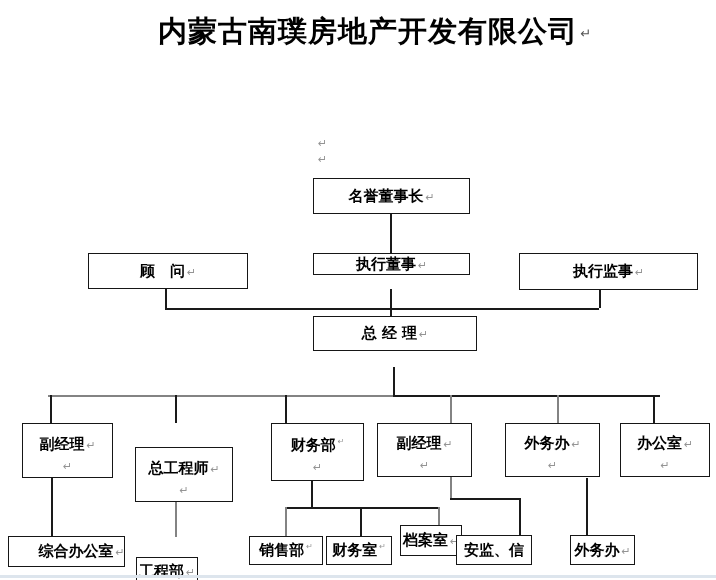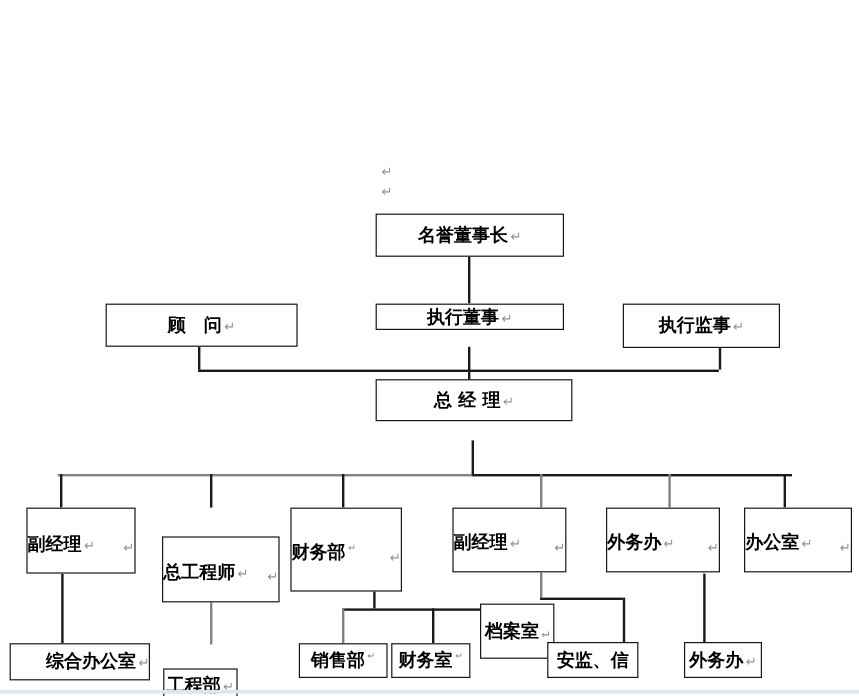--- a/index.html
+++ b/index.html
@@ -18,32 +18,33 @@
   .title2{
     position:absolute;top:56px;left:375px;transform:translateX(-50%);
     font-size:49px;font-weight:bold;white-space:nowrap;letter-spacing:2px;
   }
   .tmark{font-weight:normal;color:#555;font-size:0.45em;vertical-align:middle;margin-left:2px;}
   .box{
     position:absolute;background:#fff;border:1.5px solid #161616;
     font-weight:bold;font-size:15px;text-align:center;box-sizing:border-box;
     display:flex;align-items:center;justify-content:center;white-space:nowrap;
   }
-  .box.two{flex-direction:row;justify-content:space-between;padding-top:5px;}
+  .box.two{flex-direction:column;justify-content:center;padding-top:5px;}
   .box .mark{font-weight:normal;color:#949494;font-size:11px;margin-left:2px;}
   .box .mark.small{font-size:8px;vertical-align:super;}
   .box .mark2{font-weight:normal;color:#949494;font-size:11px;margin-top:7px;line-height:11px;}
   .line{position:absolute;}
   .pmark{position:absolute;color:#949494;font-size:11px;line-height:11px;}
   .page-edge{position:absolute;left:0;width:716px;height:3px;}
 </style>
 </head>
 <body>
 
 <div id="stage">
+  <div class="title1"><span>内蒙古南璞房地产开发有限公司</span><span class="tmark">↵</span></div>
   <div id="lines-layer">
       <div class="line" style="left: 390px; top: 214px; width: 1.5px; height: 39px; background: rgb(26, 26, 26);"></div>
       <div class="line" style="left: 165px; top: 289px; width: 1.5px; height: 19px; background: rgb(26, 26, 26);"></div>
       <div class="line" style="left: 599px; top: 290px; width: 1.5px; height: 18px; background: rgb(26, 26, 26);"></div>
       <div class="line" style="left: 165px; top: 308px; width: 434px; height: 1.5px; background: rgb(26, 26, 26);"></div>
       <div class="line" style="left: 390px; top: 289px; width: 1.5px; height: 43px; background: rgb(26, 26, 26);"></div>
       <div class="line" style="left: 393px; top: 367px; width: 1.5px; height: 28px; background: rgb(26, 26, 26);"></div>
       <div class="line" style="left: 48px; top: 395px; width: 345px; height: 1.5px; background: rgb(131, 131, 131);"></div>
       <div class="line" style="left: 393px; top: 395px; width: 267px; height: 1.5px; background: rgb(26, 26, 26);"></div>
       <div class="line" style="left: 50px; top: 395px; width: 1.5px; height: 28px; background: rgb(26, 26, 26);"></div>
@@ -67,35 +68,35 @@
   <div id="boxes-layer">
       <div class="box" style="left: 313px; top: 178px; width: 157px; height: 36px;">
         <div><span>名誉董事长</span><span class="mark">↵</span></div>
       </div>
       <div class="box" style="left: 88px; top: 253px; width: 160px; height: 36px;">
         <div><span>顾　问</span><span class="mark">↵</span></div>
       </div>
       <div class="box" style="left: 313px; top: 253px; width: 157px; height: 22px;">
         <div><span>执行董事</span><span class="mark">↵</span></div>
       </div>
-      <div class="box" style="left: 519px; top: 253px; width: 131px; height: 37px;">
+      <div class="box" style="left: 519px; top: 253px; width: 179px; height: 37px;">
         <div><span>执行监事</span><span class="mark">↵</span></div>
       </div>
       <div class="box" style="left: 313px; top: 316px; width: 164px; height: 35px;">
         <div><span>总 经 理</span><span class="mark">↵</span></div>
       </div>
       <div class="box two" style="left: 22px; top: 423px; width: 91px; height: 55px;">
         <div><span>副经理</span><span class="mark">↵</span></div>
         <div class="mark2">↵</div>
       </div>
       <div class="box two" style="left: 135px; top: 423px; width: 98px; height: 55px; margin-top: 24px;">
         <div><span>总工程师</span><span class="mark">↵</span></div>
         <div class="mark2">↵</div>
       </div>
-      <div class="box two" style="left: 242px; top: 423px; width: 93px; height: 70px;">
+      <div class="box two" style="left: 271px; top: 423px; width: 93px; height: 58px;">
         <div><span>财务部</span><span class="mark small">↵</span></div>
         <div class="mark2">↵</div>
       </div>
       <div class="box two" style="left: 377px; top: 423px; width: 95px; height: 54px;">
         <div><span>副经理</span><span class="mark">↵</span></div>
         <div class="mark2">↵</div>
       </div>
       <div class="box two" style="left: 505px; top: 423px; width: 95px; height: 54px;">
         <div><span>外务办</span><span class="mark">↵</span></div>
         <div class="mark2">↵</div>
@@ -109,21 +110,21 @@
       </div>
       <div class="box" style="left: 136px; top: 537px; width: 62px; height: 29px; margin-top: 20px;">
         <div><span>工程部</span><span class="mark">↵</span></div>
       </div>
       <div class="box" style="left: 249px; top: 536px; width: 74px; height: 29px;">
         <div><span>销售部</span><span class="mark small">↵</span></div>
       </div>
       <div class="box" style="left: 326px; top: 536px; width: 66px; height: 29px;">
         <div><span>财务室</span><span class="mark small">↵</span></div>
       </div>
-      <div class="box" style="left: 400px; top: 503px; width: 62px; height: 46px; font-family: Liberation Mono, monospace;">
+      <div class="box" style="left: 400px; top: 525px; width: 62px; height: 31px;">
         <div><span>档案室</span><span class="mark">↵</span></div>
       </div>
       <div class="box" style="left: 456px; top: 535px; width: 76px; height: 30px;">
         <div><span>安监、信</span></div>
       </div>
       <div class="box" style="left: 570px; top: 535px; width: 65px; height: 30px;">
         <div><span>外务办</span><span class="mark">↵</span></div>
       </div>
     </div>
   <div id="marks-layer">

